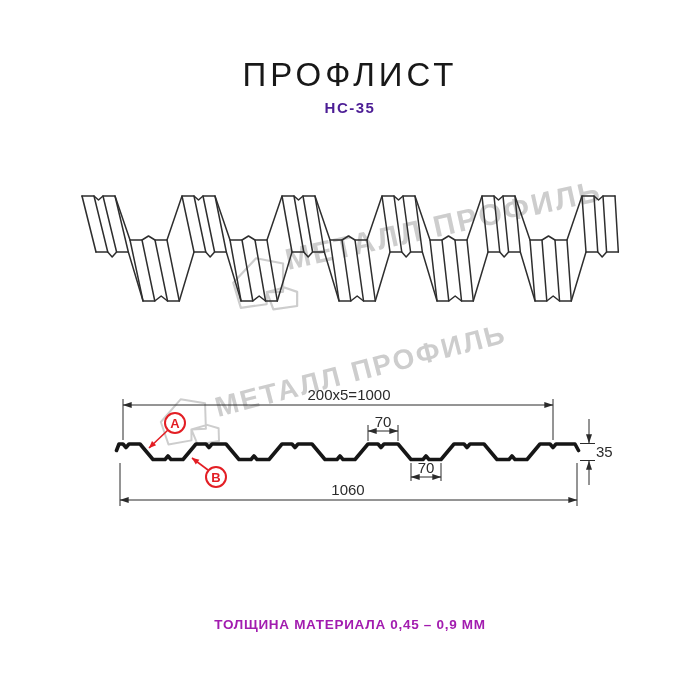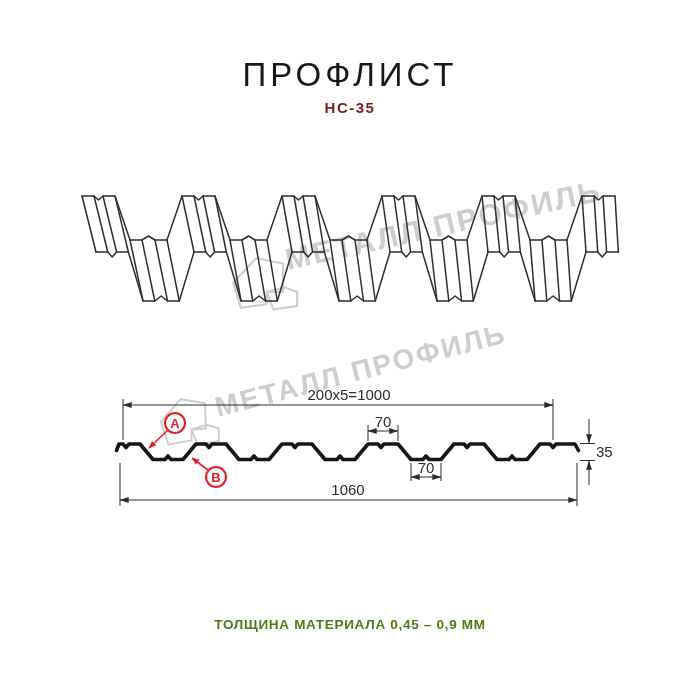--- a/index.html
+++ b/index.html
@@ -1,23 +1,23 @@
 <!DOCTYPE html>
 <html><head>
 <meta charset="utf-8">
 <style>
   html,body{margin:0;padding:0;background:#ffffff;}
   body{width:700px;height:700px;position:relative;overflow:hidden;
        font-family:"Liberation Sans", sans-serif;}
   .title{position:absolute;top:56px;left:0;right:0;text-align:center;
          font-size:33px;font-weight:normal;letter-spacing:4px;color:#181818;}
   .subtitle{position:absolute;top:99px;left:0;right:0;text-align:center;
-         font-size:15px;font-weight:bold;letter-spacing:1.5px;color:#7f1d1d;}
+         font-size:15px;font-weight:bold;letter-spacing:1.5px;color:#4c1d95;}
   .footer{position:absolute;top:617px;left:0;right:0;text-align:center;
-         font-size:13.5px;font-weight:bold;letter-spacing:0.7px;color:#4d7c0f;}
+         font-size:13.5px;font-weight:bold;letter-spacing:0.7px;color:#a21caf;}
   svg{position:absolute;left:0;top:0;}
   .wm-text{font-size:30px;font-weight:bold;letter-spacing:2.5px;fill:#c9c9c9;opacity:.92;}
   .wm-text2{font-size:28px;font-weight:bold;letter-spacing:2.2px;fill:#c9c9c9;opacity:.92;}
   .wm-logo{fill:none;stroke:#c9c9c9;stroke-width:2.2;stroke-linejoin:round;opacity:.92;}
   .l3d{fill:none;stroke:#2e2e2e;stroke-width:1.5;stroke-linejoin:round;stroke-linecap:round;}
   .prof{fill:none;stroke:#161616;stroke-width:3.6;stroke-linejoin:round;stroke-linecap:round;}
   .dim{stroke:#2b2b2b;stroke-width:1;fill:none;}
   .dimtext{font-size:15px;fill:#2b2b2b;}
   .red{stroke:#e31e24;fill:none;}
   .redtext{font-size:13px;font-weight:bold;fill:#e31e24;}

